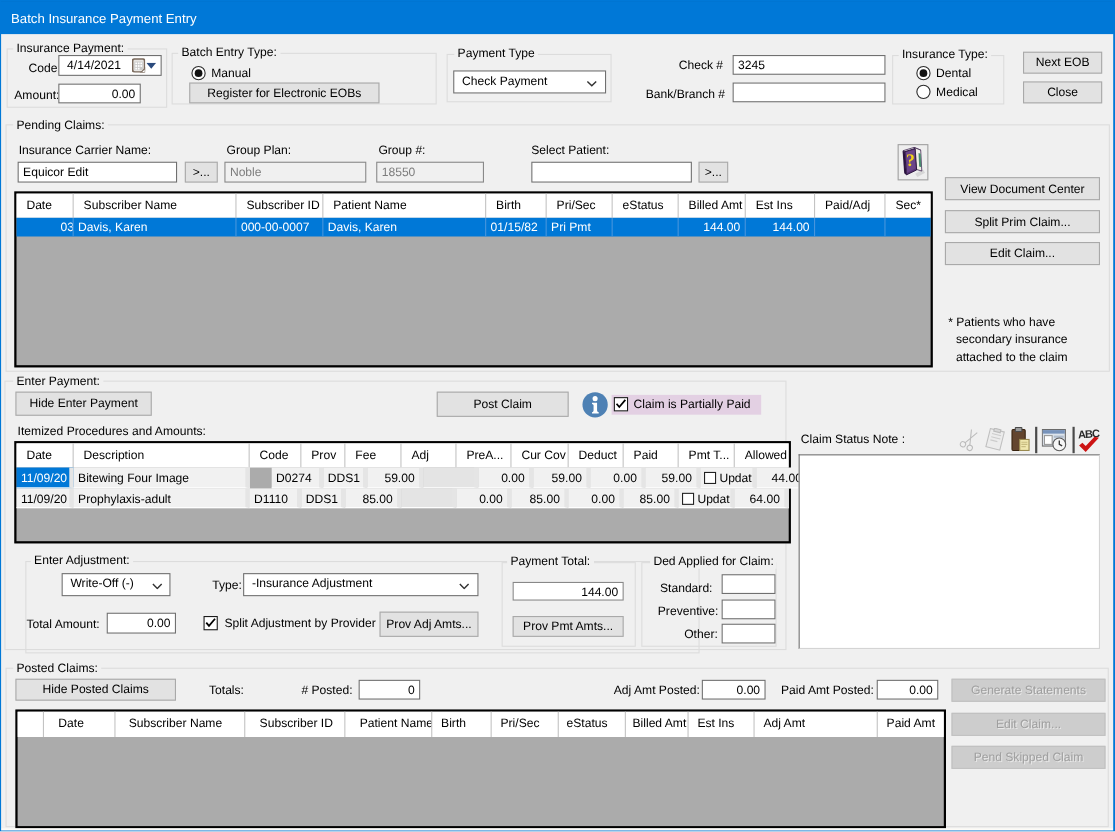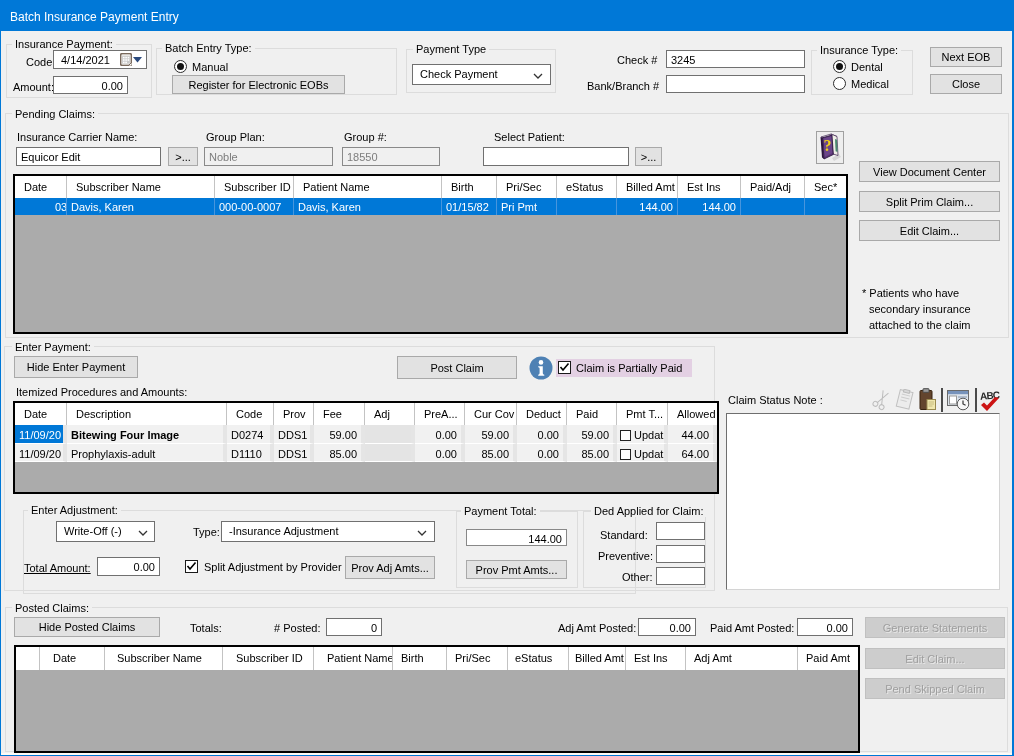--- a/index.html
+++ b/index.html
@@ -93,21 +93,21 @@
 
 <div class="groupbox" style="left:5px; top:113px; width:1004px; height:225px;"></div>
 <div class="gb-label" style="left:12px; top:108px;">Pending Claims:</div>
 <div class="lbl" style="left:17px; top:131px;">Insurance Carrier Name:</div>
 <div class="tb" style="left:16px; top:147px; width:145px; height:19px;">Equicor Edit</div>
 <div class="btn" style="left:168px; top:147px; width:30px; height:19px;">&gt;...</div>
 <div class="lbl" style="left:206px; top:131px;">Group Plan:</div>
 <div class="tb-dis" style="left:204px; top:147px; width:129px; height:19px;">Noble</div>
 <div class="lbl" style="left:344px; top:131px;">Group #:</div>
 <div class="tb-dis" style="left:342px; top:147px; width:98px; height:19px;">18550</div>
-<div class="lbl" style="left:483px; top:131px;margin-left:11px;">Select Patient:</div>
+<div class="lbl" style="left:483px; top:131px;">Select Patient:</div>
 <div class="tb" style="left:483px; top:147px; width:146px; height:19px;"></div>
 <div class="btn" style="left:635px; top:147px; width:27px; height:19px;">&gt;...</div>
 <div class="btn" style="left:816px; top:131px; width:28px; height:33px; background:#eeeeee; border:1px solid #a0a0a0;">
 <svg width="24" height="29" viewBox="0 0 24 29">
   <polygon points="14,25 21,21 23,24 16,28" fill="#d6d6d6"></polygon>
   <polygon points="3,4 13,1 19,3.5 9,6.5" fill="#f7f7f2" stroke="#3c2050" stroke-width="0.7"></polygon>
   <polygon points="13,1 19,3.5 20,22.5 15,21" fill="#efefe6" stroke="#3c2050" stroke-width="0.7"></polygon>
   <polygon points="17,6 19,6.8 19.6,19 17.6,18.3" fill="#4a8a70"></polygon>
   <polygon points="2.5,4 4.5,4.8 6,26 4,24.5" fill="#2c1540"></polygon>
   <polygon points="4.5,4.8 14,2 15.3,21.5 6,26" fill="#5a3575"></polygon>
@@ -179,22 +179,22 @@
     <div class="hcell" style="width:50px;">Adj</div>
     <div class="hcell" style="width:50px;">PreA...</div>
     <div class="hcell" style="width:52px;">Cur Cov</div>
     <div class="hcell" style="width:50px;">Deduct</div>
     <div class="hcell" style="width:50px;">Paid</div>
     <div class="hcell" style="width:51px;">Pmt T...</div>
     <div class="hcell" style="width:49px; border-right:none;">Allowed</div>
   </div>
   <div class="drow itz" style="height:19px;">
     <div class="dcell" style="background:#0078d7; color:#fff;width:52px;">11/09/20</div>
-    <div class="dcell" style="width:160px;font-weight:bold;">Bitewing Four Image</div>
-    <div class="dcell" style="width:47px;">D0274</div>
+    <div class="dcell" style="width:160px;">Bitewing Four Image</div>
+    <div class="dcell" style="width:47px;margin-left:20px;">D0274</div>
     <div class="dcell" style="width:40px;">DDS1</div>
     <div class="dcell right" style="width:51px;">59.00</div>
     <div class="dcell" style="width:50px; background:#e4e4e4;"></div>
     <div class="dcell right" style="width:50px;">0.00</div>
     <div class="dcell right" style="width:52px;">59.00</div>
     <div class="dcell right" style="width:50px;">0.00</div>
     <div class="dcell right" style="width:50px;">59.00</div>
     <div class="dcell" style="width:51px; padding-left:3px;"><span class="gridck"></span>Updat</div>
     <div class="dcell right" style="width:49px;">44.00</div>
   </div>
@@ -224,21 +224,21 @@
   <svg class="abs" style="right:6px; top:8px;" width="10" height="6" viewBox="0 0 10 6">
       <polyline points="1,1 5,5 9,1" fill="none" stroke="#333" stroke-width="1.3"></polyline>
     </svg>
 </div>
 <div class="lbl" style="left:193px; top:526px;">Type:</div>
 <div class="combo" style="left:221px; top:521px; width:214px; height:21px;">-Insurance Adjustment
   <svg class="abs" style="right:7px; top:8px;" width="10" height="6" viewBox="0 0 10 6">
       <polyline points="1,1 5,5 9,1" fill="none" stroke="#333" stroke-width="1.3"></polyline>
     </svg>
 </div>
-<div class="lbl" style="left:24px; top:562px;text-decoration:underline;">Total Amount:</div>
+<div class="lbl" style="left:24px; top:562px;">Total Amount:</div>
 <div class="tb right" style="left:97px; top:557px; width:63px; height:19px;">0.00</div>
 <div class="check" style="left:185px; top:560px;">
     <svg width="11" height="11" viewBox="0 0 11 11">
       <polyline points="1.5,5 4,8 9.5,1.5" fill="none" stroke="#000" stroke-width="1.6"></polyline>
     </svg>
   </div>
 <div class="lbl" style="left:204px; top:561px;">Split Adjustment by Provider</div>
 <div class="btn" style="left:345px; top:556px; width:90px; height:23px;">Prov Adj Amts...</div>
 
 <div class="groupbox" style="left:456px; top:511px; width:122px; height:77px;"></div>

